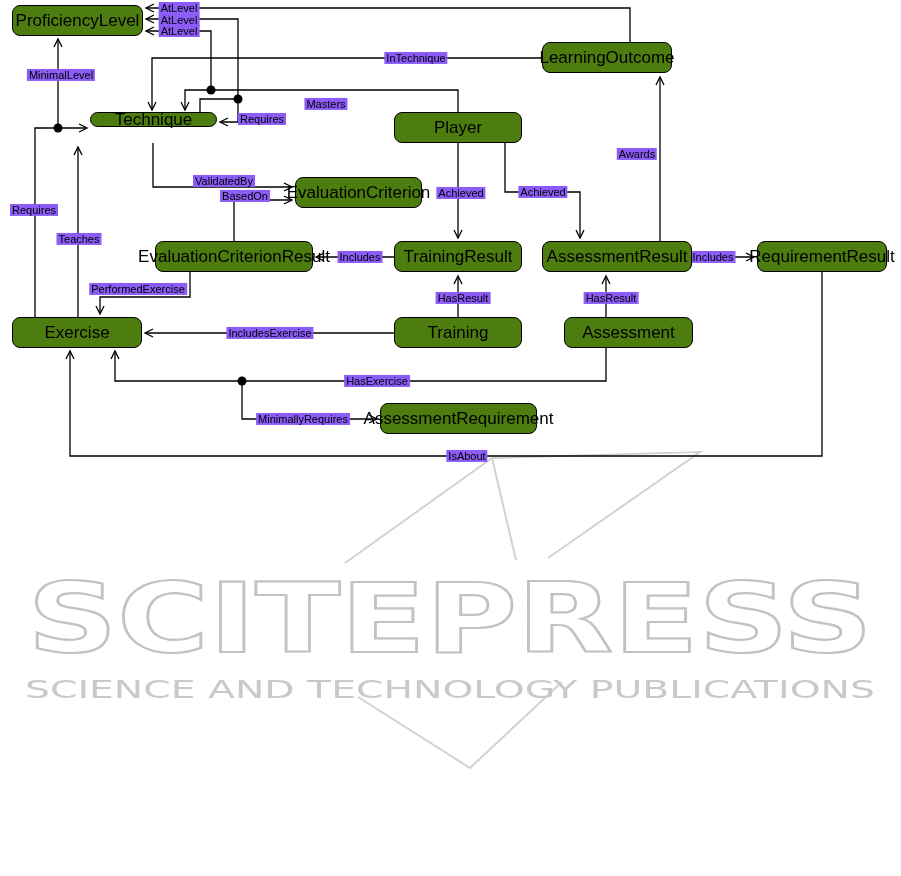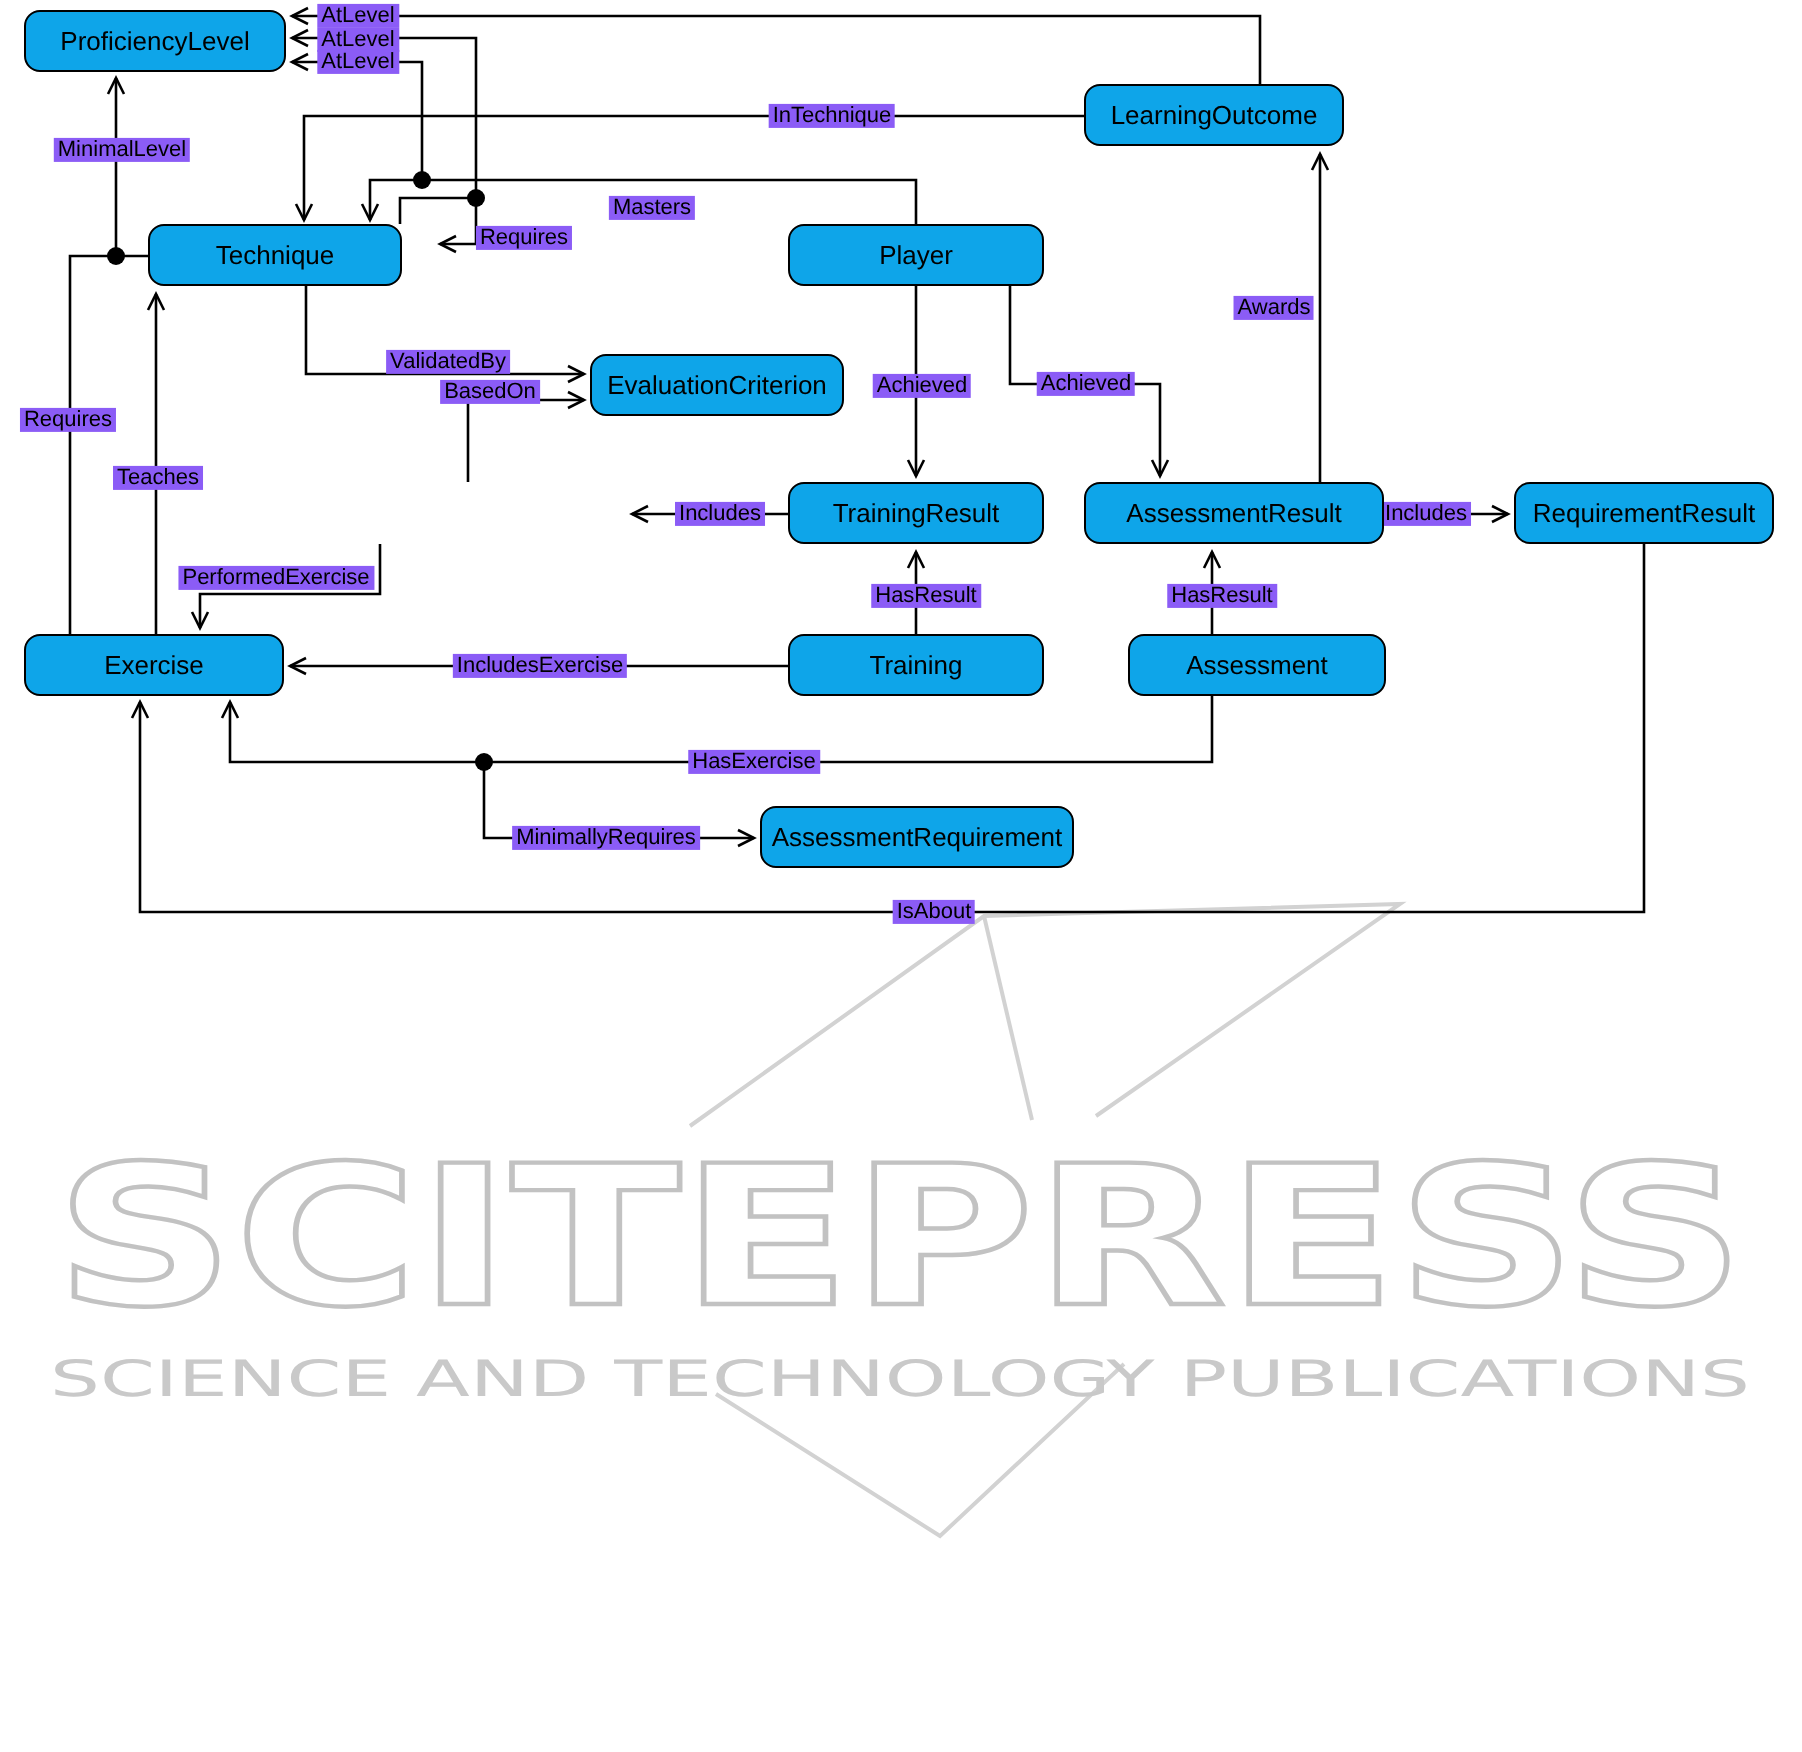--- a/index.html
+++ b/index.html
@@ -6,25 +6,25 @@
   #canvas{
     position:relative;
     width:901px;height:876px;
     background:#ffffff;
     font-family:"Liberation Sans","DejaVu Sans",sans-serif;
     overflow:hidden;
   }
   svg.layer{position:absolute;left:0;top:0;pointer-events:none;}
   .node{
     position:absolute;
-    background:#0ea5e9;
+    background:#4d7c0f;
     border:1.4px solid #000000;
     border-radius:8px;
     display:flex;align-items:center;justify-content:center;
-    font-size:13px;color:#000000;
+    font-size:17px;color:#000000;
     box-sizing:border-box;
     z-index:3;
     white-space:nowrap;
   }
   .elabel{
     position:absolute;
     transform:translate(-50%,-50%);
     background:#8b5cf6;
     font-size:11px;color:#000000;
     padding:0 2px;
@@ -106,23 +106,24 @@
   <div class="elabel" style="left:611px;top:298px">HasResult</div>
   <div class="elabel" style="left:713px;top:257px">Includes</div>
   <div class="elabel" style="left:138px;top:289px">PerformedExercise</div>
   <div class="elabel" style="left:270px;top:333px">IncludesExercise</div>
   <div class="elabel" style="left:377px;top:381px">HasExercise</div>
   <div class="elabel" style="left:303px;top:419px">MinimallyRequires</div>
   <div class="elabel" style="left:467px;top:456px">IsAbout</div>
 
   <div class="node" style="left:12px;top:5px;width:131px;height:31px">ProficiencyLevel</div>
   <div class="node" style="left:542px;top:42px;width:130px;height:31px">LearningOutcome</div>
-  <div class="node" style="left:74px;top:112px;width:127px;height:31px">Technique</div>
+  <div class="node" style="left:90px;top:112px;width:127px;height:15px">Technique</div>
   <div class="node" style="left:394px;top:112px;width:128px;height:31px">Player</div>
   <div class="node" style="left:295px;top:177px;width:127px;height:31px">EvaluationCriterion</div>
+  <div class="node" style="left:155px;top:241px;width:158px;height:31px">EvaluationCriterionResult</div>
   <div class="node" style="left:394px;top:241px;width:128px;height:31px">TrainingResult</div>
   <div class="node" style="left:542px;top:241px;width:150px;height:31px">AssessmentResult</div>
   <div class="node" style="left:757px;top:241px;width:130px;height:31px">RequirementResult</div>
   <div class="node" style="left:12px;top:317px;width:130px;height:31px">Exercise</div>
   <div class="node" style="left:394px;top:317px;width:128px;height:31px">Training</div>
   <div class="node" style="left:564px;top:317px;width:129px;height:31px">Assessment</div>
   <div class="node" style="left:380px;top:403px;width:157px;height:31px">AssessmentRequirement</div>
 
 </div>
 

